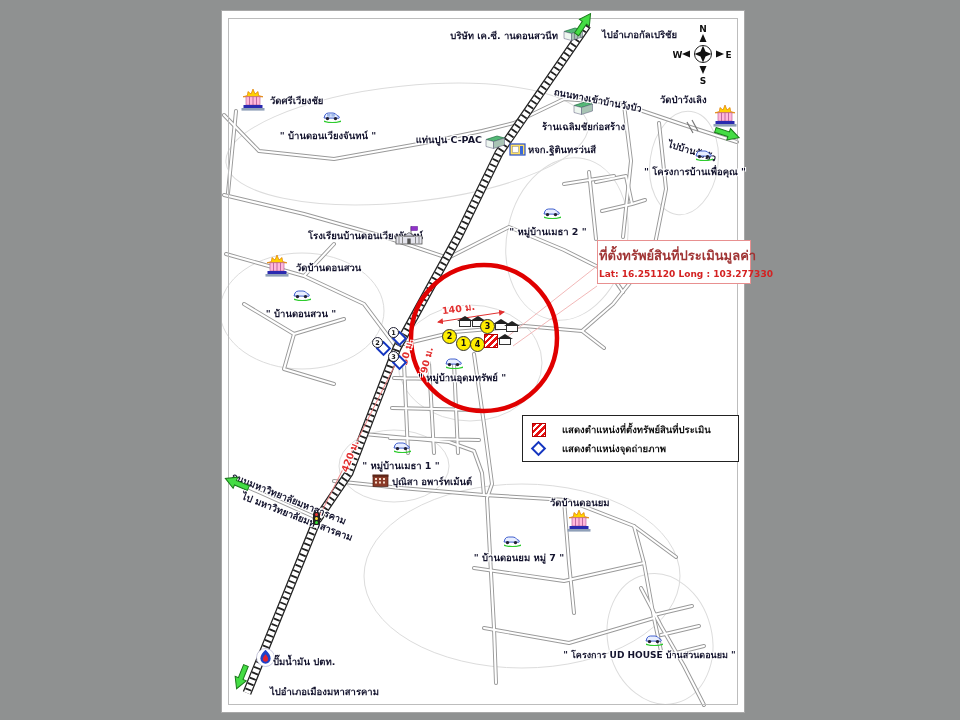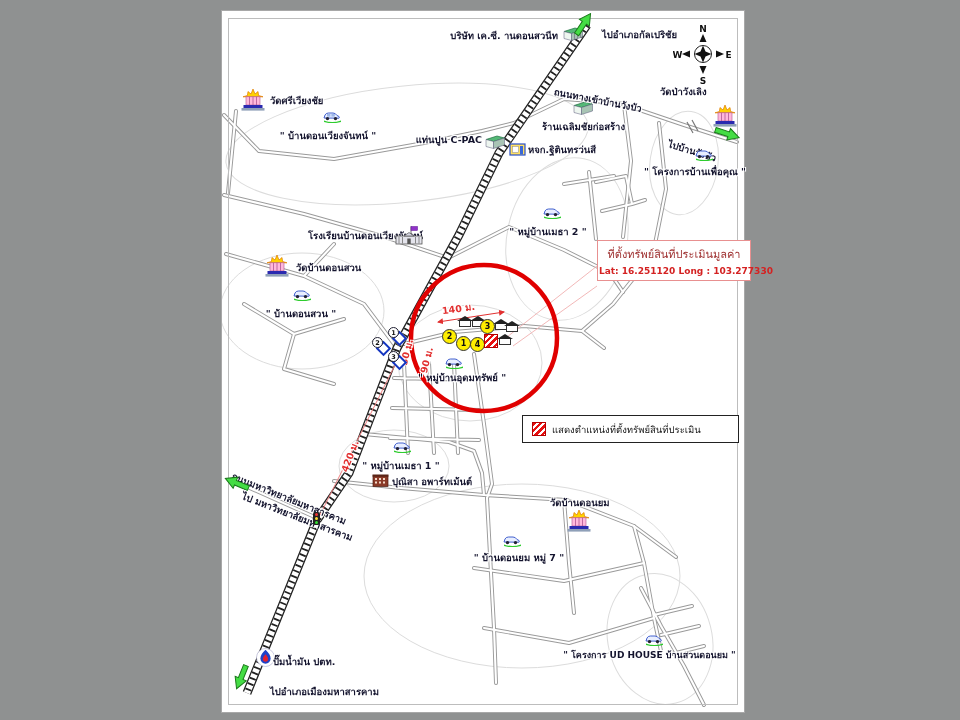--- a/index.html
+++ b/index.html
@@ -25,29 +25,29 @@
   .propmark{position:absolute;width:12px;height:12px;border:1.5px solid #b50000;z-index:4;
          background:repeating-linear-gradient(135deg,#e81111 0,#e81111 2.5px,#ffffff 2.5px,#ffffff 4.5px)}
   .photo{position:absolute;width:17px;height:17px;z-index:4}
   .photo .dia{position:absolute;right:0;bottom:0;width:7px;height:7px;border:2px solid #1536c0;background:#fff;
               transform:rotate(45deg)}
   .photo .num{position:absolute;left:0;top:0;width:9px;height:9px;border-radius:50%;background:#fff;
               border:1px solid #223;font-size:6.5px;font-weight:bold;color:#111;
               display:flex;align-items:center;justify-content:center}
   .legend{position:absolute;left:300px;top:404px;width:202px;background:#fff;border:1.4px solid #222;
           padding:6px 5px 5px 8px;display:flex;flex-direction:column;gap:4px;z-index:6}
-  .lrow{display:flex;align-items:flex-start;gap:6px;font-size:9.5px;font-weight:normal;color:#111;white-space:nowrap}
+  .lrow{display:flex;align-items:center;gap:16px;font-size:9.5px;font-weight:bold;color:#111;white-space:nowrap}
   .lic{flex:0 0 15px;display:flex;justify-content:center;align-items:center}
   .lic-prop{width:12px;height:12px;border:1.5px solid #b50000;
             background:repeating-linear-gradient(135deg,#e81111 0,#e81111 2.5px,#fff 2.5px,#fff 4.5px)}
   .lic-comp{width:12px;height:12px;border-radius:50%;background:#ffee00;border:1px solid #222}
   .lic-photo{width:7px;height:7px;border:2px solid #1536c0;background:#fff;transform:rotate(45deg)}
   .pbox{position:absolute;left:375px;top:229px;width:150px;border:1px solid #e89090;background:#fff;
         padding:4px 1px;text-align:center;z-index:6}
-  .pbox .t1{font-size:11px;font-weight:normal;color:#a03434;white-space:nowrap}
+  .pbox .t1{font-size:13px;font-weight:bold;color:#a03434;white-space:nowrap}
   .pbox .t2{font-size:9px;font-weight:bold;color:#d42222;margin-top:3px;white-space:nowrap}
   .compass{position:absolute;left:451px;top:12px}
   .compass text{font-size:9px;font-weight:bold;text-anchor:middle;fill:#111}
   .garr{position:absolute;width:28px;height:14px}
   .tl{position:absolute;width:7px;height:13px;background:#222;border-radius:2px;display:flex;flex-direction:column;
       align-items:center;justify-content:space-evenly;z-index:3}
   .tl i{width:3px;height:3px;border-radius:50%;display:block}
 </style>
 </head>
 <body>
@@ -206,21 +206,21 @@
 
   <span class="ico" style="left:350px;top:89px"><svg width="22" height="14" viewBox="0 0 22 14">
           <polygon points="2,4.5 13,1 20.5,3 9.5,6.5" fill="#55b877" stroke="#1e7040" stroke-width="0.7"></polygon>
           <polygon points="2,4.5 9.5,6.5 9.5,13.5 2,11.5" fill="#eef6f0" stroke="#557" stroke-width="0.5"></polygon>
           <polygon points="9.5,6.5 20.5,3 20.5,10 9.5,13.5" fill="#a8c4b4" stroke="#557" stroke-width="0.5"></polygon>
         </svg></span>
   <div class="lbl" style="left:320px;top:111px">ร้านเฉลิมชัยก่อสร้าง</div>
 
   <div class="lbl" style="left:332px;top:76px;transform:rotate(11deg);transform-origin:0 50%">ถนนทางเข้าบ้านวังบัว</div>
 
-  <div class="lbl" style="left:438px;top:76px">วัดป่าวังเลิง</div>
+  <div class="lbl" style="left:438px;top:84px">วัดป่าวังเลิง</div>
   <span class="ico" style="left:490px;top:94px"><svg width="26" height="22" viewBox="0 0 26 22">
           <polygon points="13,0 15,5 18,2.5 18.6,6.5 23,7.8 3,7.8 7.4,6.5 8,2.5 11,5" fill="#ffd200" stroke="#e07800" stroke-width="0.7"></polygon>
           <rect x="6" y="7.8" width="14" height="8.2" fill="#ffb8dc" stroke="#b05590" stroke-width="0.6"></rect>
           <line x1="9.5" y1="7.8" x2="9.5" y2="16" stroke="#b05590" stroke-width="0.8"></line>
           <line x1="13" y1="7.8" x2="13" y2="16" stroke="#b05590" stroke-width="0.8"></line>
           <line x1="16.5" y1="7.8" x2="16.5" y2="16" stroke="#b05590" stroke-width="0.8"></line>
           <rect x="3.5" y="16" width="19" height="3" fill="#2a2ab0"></rect>
           <rect x="1.5" y="19" width="23" height="2.6" fill="#8fa0b8"></rect>
         </svg></span>
   <span class="garr" style="left:492px;top:115px;transform:rotate(18deg)"><svg width="28" height="14" viewBox="0 0 26 14">
@@ -317,20 +317,26 @@
         </svg></span>
   <div class="lbl ctr" style="left:175px;top:362px;width:130px">" หมู่บ้านอุดมทรัพย์ "</div>
 
   <div class="legend">
     <div class="lrow">
       <span class="lic">
             <span class="lic-prop"></span>
           </span>
       <span>แสดงตำแหน่งที่ตั้งทรัพย์สินที่ประเมิน</span>
     </div>
+    <div class="lrow">
+      <span class="lic">
+            <span class="lic-photo"></span>
+          </span>
+      <span>แสดงตำแหน่งจุดถ่ายภาพ</span>
+    </div>
   </div>
 
   <div class="lbl redtx" style="left:112px;top:440px;transform:rotate(-69deg)">420 ม.</div>
 
   <span class="ico" style="left:170px;top:427px"><svg width="20" height="13" viewBox="0 0 20 13">
           <path d="M2,8 L3,5 Q4,3 6.5,3 L11,3 Q13.5,3 15,5.5 L17,6.5 Q17.8,7.2 17,8.2 Z" fill="#e8eeff" stroke="#3050c8" stroke-width="0.9"></path>
           <circle cx="5.5" cy="8.6" r="1.7" fill="#223"></circle>
           <circle cx="13.5" cy="8.6" r="1.7" fill="#223"></circle>
           <path d="M2,10.5 Q10,13.5 19,10.5 L19,12 Q10,14.5 2,12 Z" fill="#2ecc2e"></path>
         </svg></span>

